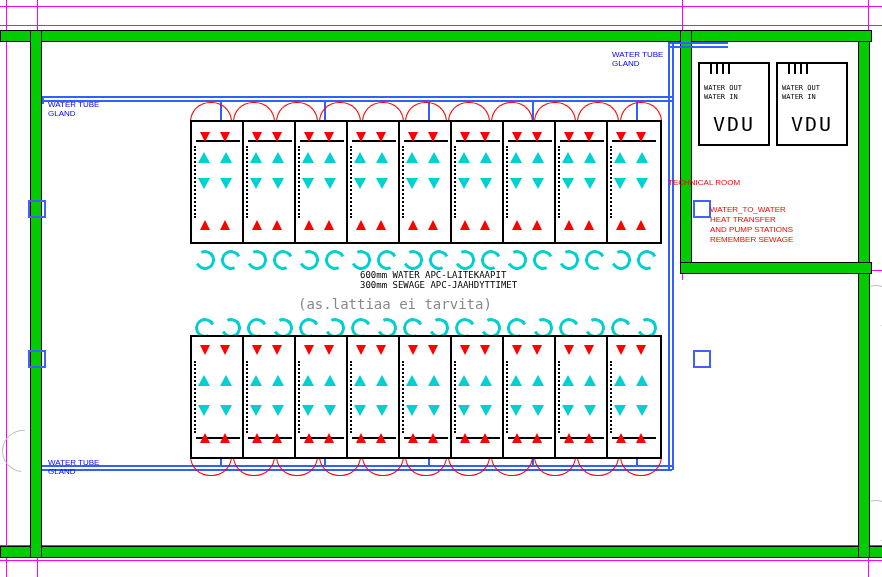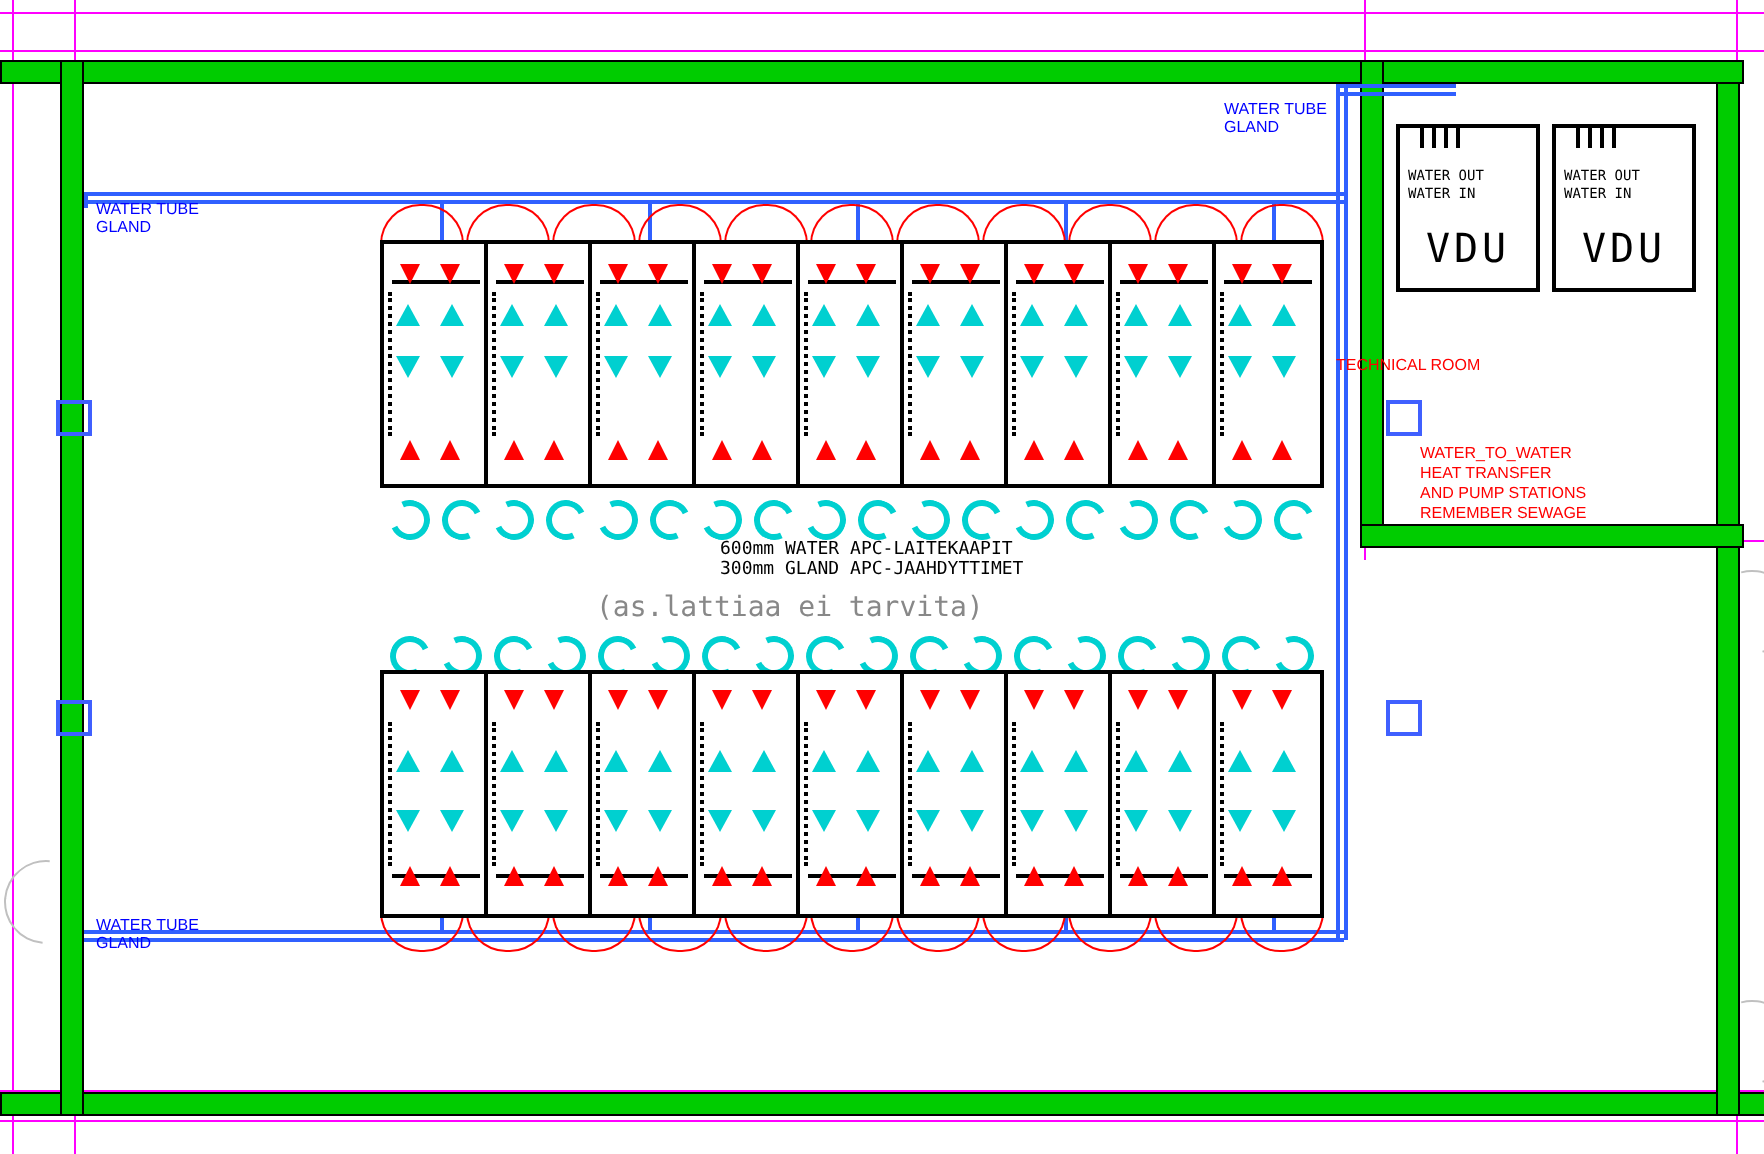--- a/index.html
+++ b/index.html
@@ -156,21 +156,21 @@
   </div>
   <div class="vdu-box" style="left:776px; top:62px; width:68px; height:80px;">
     <div class="vdu-ticks" style="left:8px;">
       <span class="vdu-tick"></span><span class="vdu-tick"></span><span class="vdu-tick"></span><span class="vdu-tick"></span>
     </div>
     <div class="vdu-small" style="left:4px; top:20px;">WATER OUT</div>
     <div class="vdu-small" style="left:4px; top:29px;">WATER IN</div>
     <div class="vdu-label">VDU</div>
   </div>
   <div class="red-text" style="left:668px; top:178px;">TECHNICAL ROOM</div>
-  <div class="red-text" style="left:710px; top:222px; white-space:pre;">WATER_TO_WATER
+  <div class="red-text" style="left:710px; top:205px; white-space:pre;">WATER_TO_WATER
 HEAT TRANSFER
 AND PUMP STATIONS
 REMEMBER SEWAGE</div>
 </div>
 
 <div class="rack-row" id="rack-row-top"></div>
 <div class="rack-row" id="rack-row-bottom"></div>
 
 <div id="arcs">
     <div class="arc-red" style="left: 190px; top: 102px;"></div>
@@ -191,21 +191,21 @@
     <div class="arc-red flip" style="left: 491px; top: 455px;"></div>
     <div class="arc-red" style="left: 534px; top: 102px;"></div>
     <div class="arc-red flip" style="left: 534px; top: 455px;"></div>
     <div class="arc-red" style="left: 577px; top: 102px;"></div>
     <div class="arc-red flip" style="left: 577px; top: 455px;"></div>
     <div class="arc-red" style="left: 620px; top: 102px;"></div>
     <div class="arc-red flip" style="left: 620px; top: 455px;"></div>
   </div>
 
 <div class="black-text" style="left:360px; top:270px; font-size:9px;">600mm WATER APC-LAITEKAAPIT</div>
-<div class="black-text" style="left:360px; top:280px; font-size:9px;">300mm GLAND APC-JAAHDYTTIMET</div>
+<div class="black-text" style="left:360px; top:280px; font-size:9px;">300mm SEWAGE APC-JAAHDYTTIMET</div>
 <div class="gray-text" style="left:298px; top:296px;">(as.lattiaa ei tarvita)</div>
 
 <div id="curls">
     <div class="curl" style="left: 195px; top: 250px; transform: rotate(200deg);"></div>
     <div class="curl" style="left: 195px; top: 318px; transform: rotate(20deg);"></div>
     <div class="curl" style="left: 221px; top: 250px; transform: rotate(20deg);"></div>
     <div class="curl" style="left: 221px; top: 318px; transform: rotate(200deg);"></div>
     <div class="curl" style="left: 247px; top: 250px; transform: rotate(200deg);"></div>
     <div class="curl" style="left: 247px; top: 318px; transform: rotate(20deg);"></div>
     <div class="curl" style="left: 273px; top: 250px; transform: rotate(20deg);"></div>

